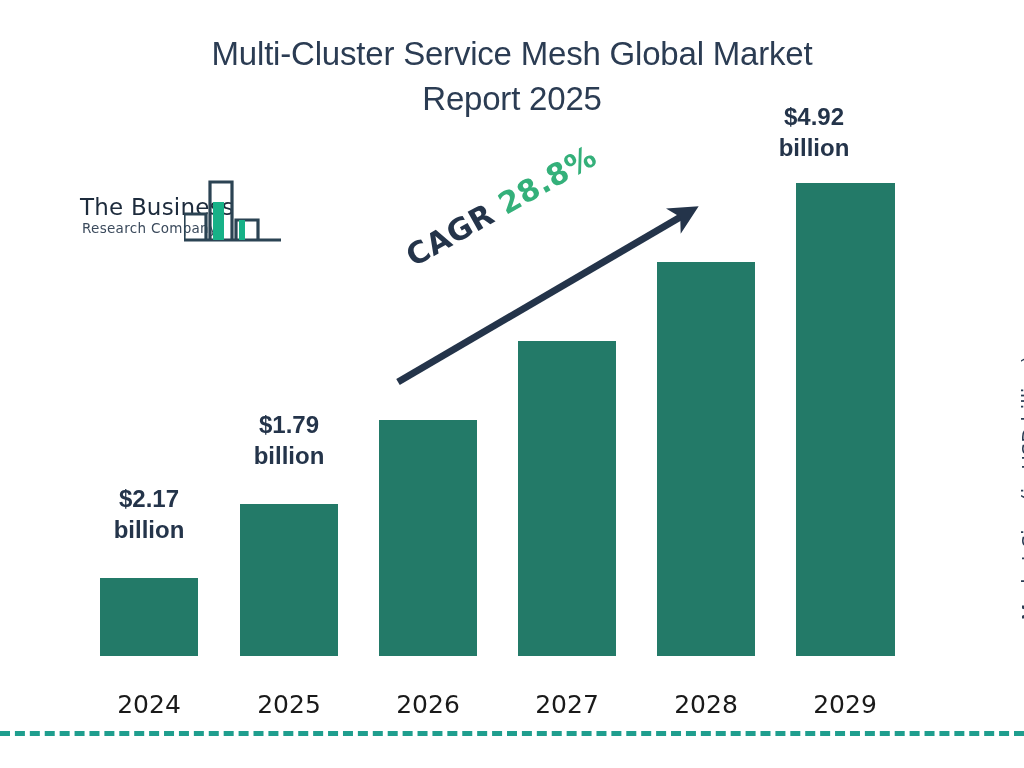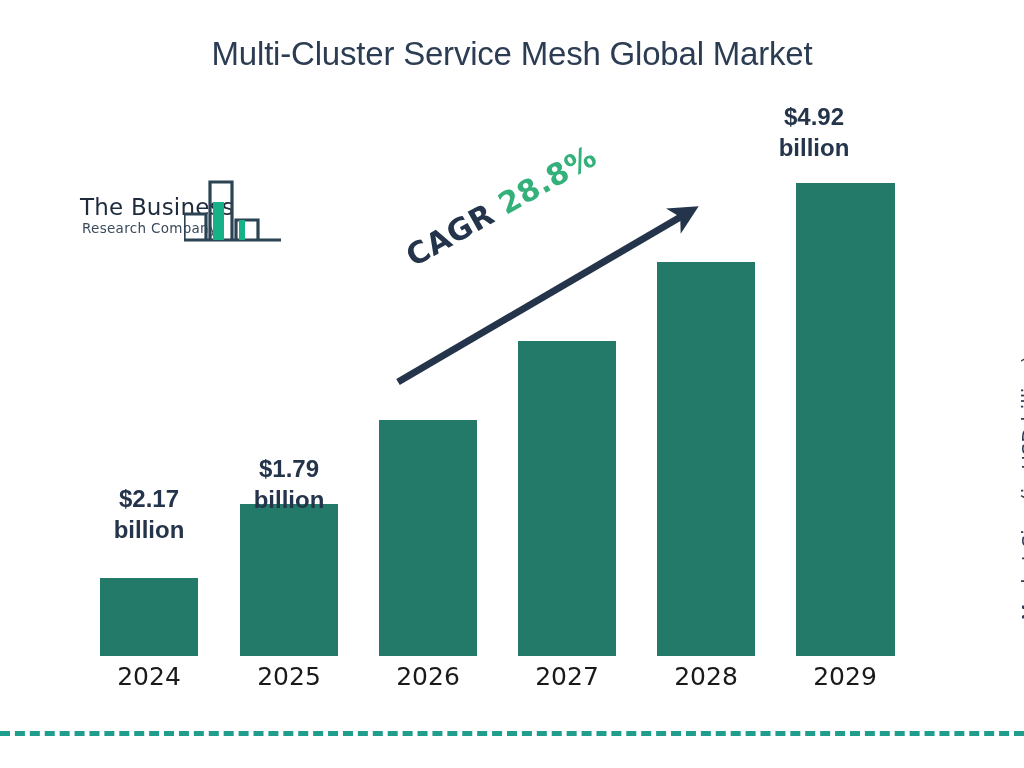--- a/index.html
+++ b/index.html
@@ -82,21 +82,21 @@
     color: #24344a;
     line-height: 1.28;
     white-space: pre-line;
   }
   .x-tick-label {
     position: absolute;
     text-align: center;
     font-size: 25px;
     color: #1a1a1a;
     font-family: "DejaVu Sans", sans-serif;
-    top: 662px;
+    top: 690px;
   }
 
   
   #y-axis-title {
     position: absolute;
     right: 6px;
     top: 318px;
     width: 340px;
     height: 30px;
     transform: rotate(-90deg);
@@ -141,20 +141,21 @@
     border-top: 5px dashed #1f9e8e;
   }
 </style>
 </head>
 <body>
 
 <div id="canvas">
 
   <div id="chart-title">
     <div>Multi-Cluster Service Mesh Global Market</div>
+    <div>Report 2025</div>
   </div>
 
   <div id="logo">
     <div id="logo-text-main">The Business</div>
     <div id="logo-text-sub">Research Company</div>
     <svg id="logo-mark" width="100" height="72" viewBox="0 0 100 72">
       <g fill="none" stroke="#2b4353" stroke-width="3.2">
         <path d="M0 64 L0 38 L22 38 L22 64"></path>
         <path d="M26 64 L26 6 L48 6 L48 64"></path>
         <path d="M52 64 L52 44 L74 44 L74 64"></path>
@@ -167,21 +168,21 @@
 
   <div class="bar" style="left:100px; top:578px; width:98px; height:78px;"></div>
   <div class="bar" style="left:240px; top:504px; width:98px; height:152px;"></div>
   <div class="bar" style="left:379px; top:420px; width:98px; height:236px;"></div>
   <div class="bar" style="left:518px; top:341px; width:98px; height:315px;"></div>
   <div class="bar" style="left:657px; top:262px; width:98px; height:394px;"></div>
   <div class="bar" style="left:796px; top:183px; width:99px; height:473px;"></div>
 
   <div class="bar-value-label" style="left:79px; top:484px; width:140px;">$2.17
 billion</div>
-  <div class="bar-value-label" style="left:219px; top:410px; width:140px;margin-top:44px;">$1.79
+  <div class="bar-value-label" style="left:219px; top:410px; width:140px;">$1.79
 billion</div>
   <div class="bar-value-label" style="left:744px; top:102px; width:140px;">$4.92
 billion</div>
 
   <div class="x-tick-label" style="left:99px; width:100px;">2024</div>
   <div class="x-tick-label" style="left:239px; width:100px;">2025</div>
   <div class="x-tick-label" style="left:378px; width:100px;">2026</div>
   <div class="x-tick-label" style="left:517px; width:100px;">2027</div>
   <div class="x-tick-label" style="left:656px; width:100px;">2028</div>
   <div class="x-tick-label" style="left:795px; width:100px;">2029</div>

